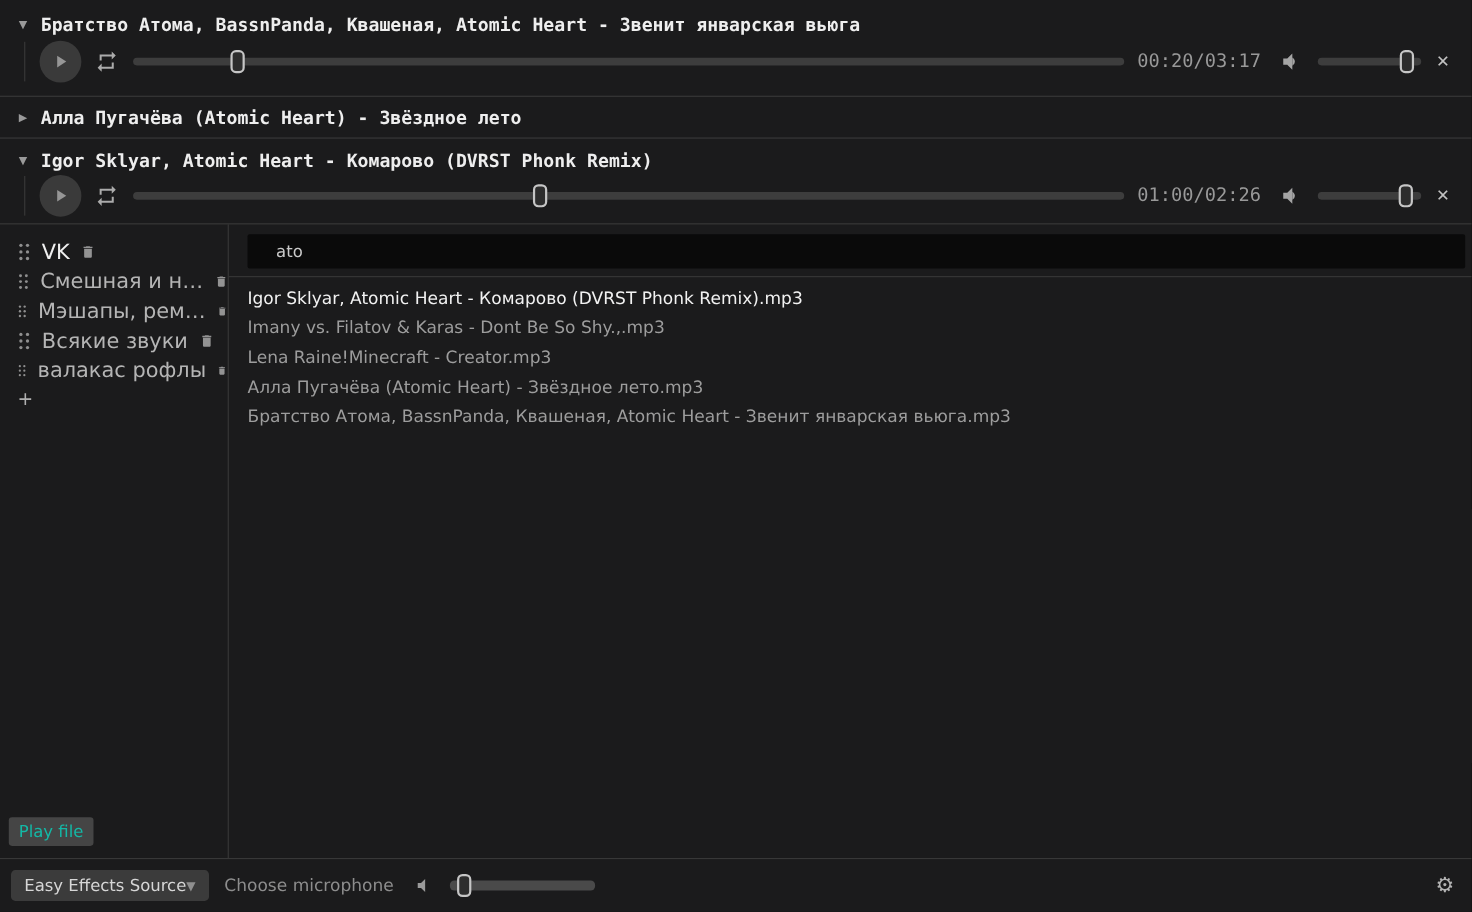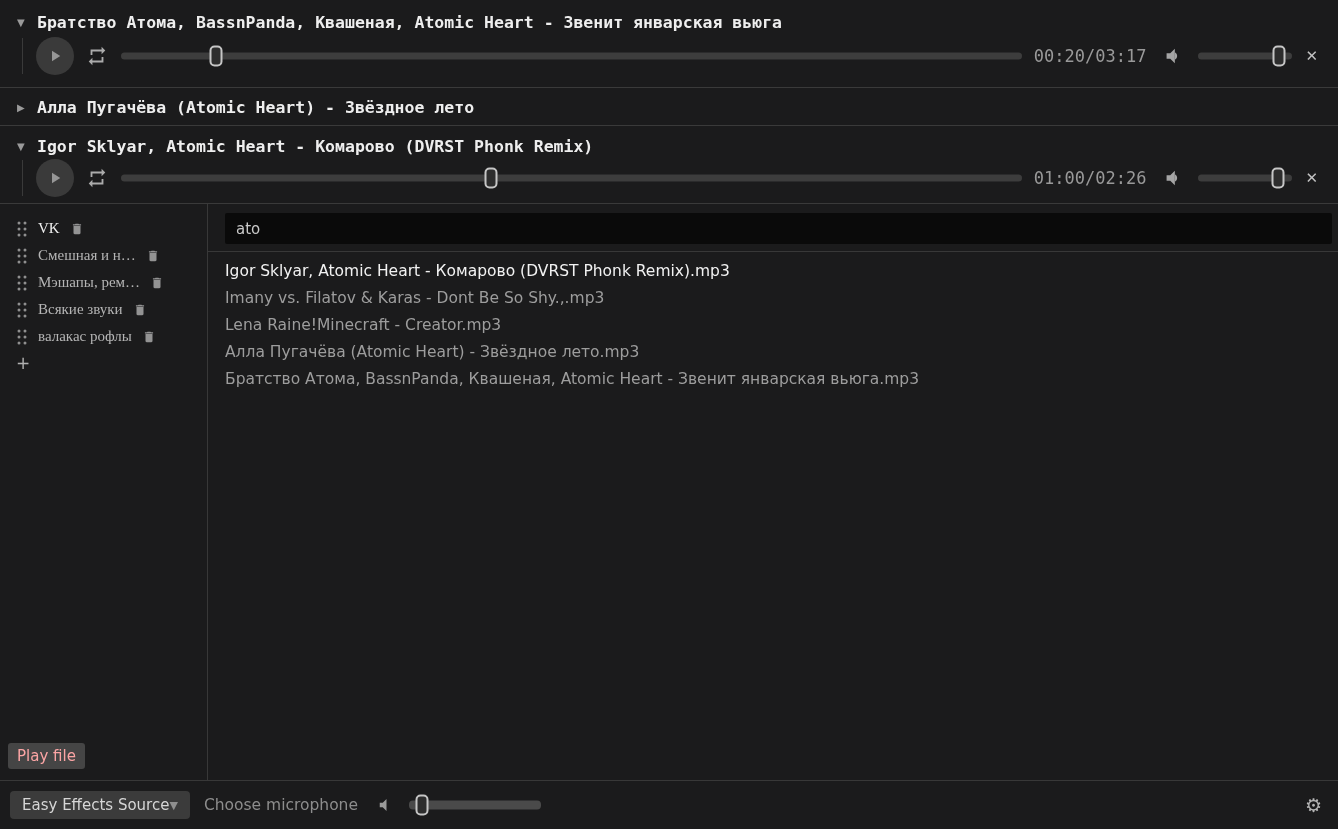--- a/index.html
+++ b/index.html
@@ -43,33 +43,33 @@
     font-family:"DejaVu Sans Mono","Liberation Mono",monospace;
     font-size:17px;color:#999999;margin-left:12px;white-space:nowrap;flex:0 0 auto;
   }
   .volicon{margin-left:16px;display:flex;flex:0 0 auto;cursor:pointer;}
   .vol{width:94px;margin-left:14px;flex:0 0 auto;}
   .closex{margin-left:13px;color:#c2c2c2;font-size:15px;flex:0 0 auto;cursor:pointer;font-family:"DejaVu Sans",sans-serif;}
   
   .main{display:flex;height:576px;}
   .sidebar{width:208px;border-right:1px solid #383838;position:relative;flex:0 0 auto;padding-top:11px;box-sizing:border-box;}
   .tab{height:27px;display:flex;align-items:center;padding-left:16px;gap:10px;cursor:pointer;}
-  .tab .label{font-size:15px;color:#b5b5b5;white-space:nowrap;font-family:Liberation Serif, serif;}
+  .tab .label{font-size:19px;color:#b5b5b5;white-space:nowrap;}
   .tab.selected .label{color:#f0f0f0;}
   .addtab{padding-left:16px;color:#b0b0b0;font-size:17px;margin-top:4px;cursor:pointer;line-height:18px;}
   .playfile{
-    position:absolute;left:8px;bottom:11px;background:#454545;color:#fca5a5;border:0;
+    position:absolute;left:8px;bottom:11px;background:#454545;color:#14b8a6;border:0;
     border-radius:3px;padding:4px 9px;font-size:15px;cursor:pointer;
     font-family:"DejaVu Sans","Liberation Sans",sans-serif;
   }
   .content{flex:1;display:flex;flex-direction:column;min-width:0;}
   .searchwrap{padding:9px 6px 7px 17px;border-bottom:1px solid #383838;}
   .search{
     width:100%;height:31px;background:#0a0a0a;color:#c9c9c9;border:0;border-radius:2px;
-    font-size:15px;padding:0 11px;box-sizing:border-box;outline:none;
+    font-size:15px;padding:0 26px;box-sizing:border-box;outline:none;
     font-family:"DejaVu Sans","Liberation Sans",sans-serif;
   }
   .filelist{padding:6px 10px 0 17px;}
   .file-row{line-height:27px;font-size:15.5px;color:#9d9d9d;white-space:nowrap;cursor:pointer;}
   .file-row.selected{color:#f2f2f2;}
   
   .bottombar{
     position:absolute;left:0;right:0;bottom:0;height:49px;border-top:1px solid #383838;
     display:flex;align-items:center;padding:0 16px 0 10px;box-sizing:border-box;
   }

